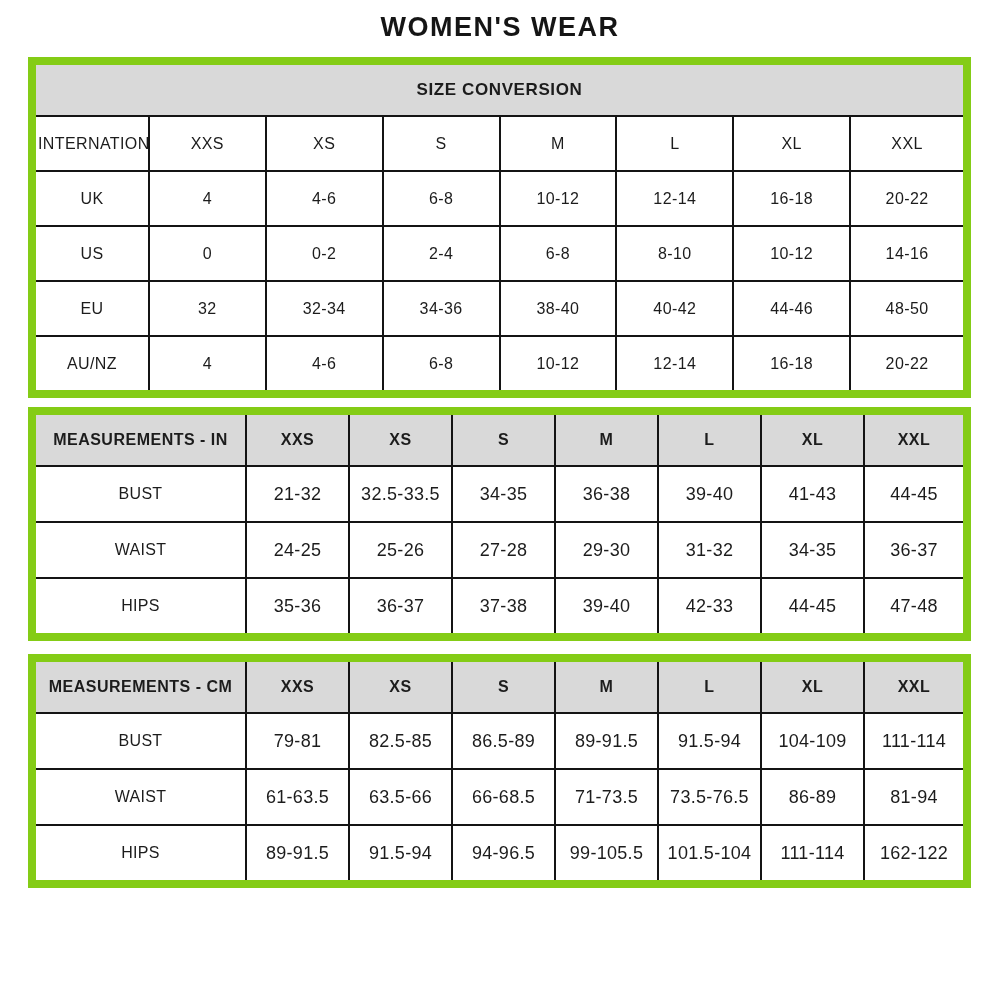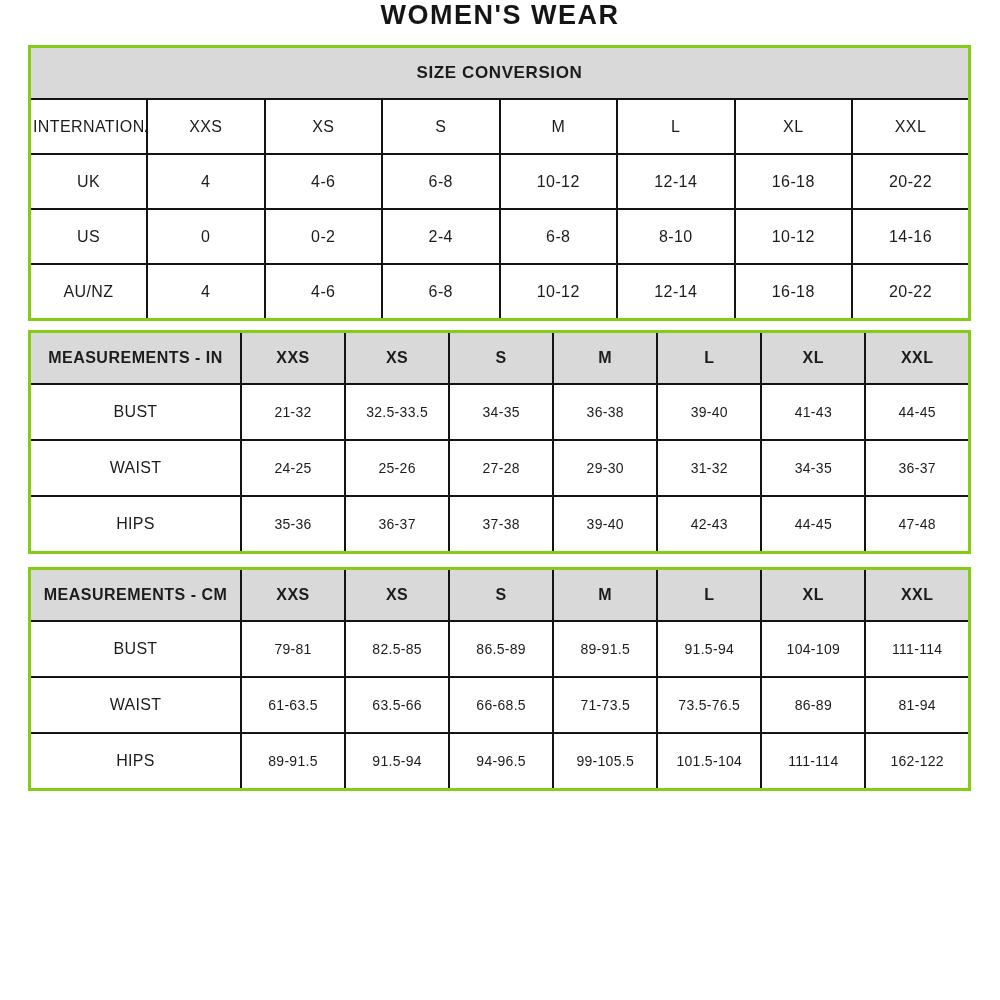--- a/index.html
+++ b/index.html
@@ -2,35 +2,35 @@
 <html><head>
 <meta charset="utf-8">
 <style>
   html,body{margin:0;padding:0;background:#ffffff;}
   body{
     width:1000px;height:1000px;
     font-family:"Liberation Sans","DejaVu Sans",sans-serif;
     color:#1c1c1c;
     -webkit-font-smoothing:antialiased;
   }
-  .page{width:1000px;height:1000px;box-sizing:border-box;}
+  .page{width:1000px;height:1000px;box-sizing:border-box;padding-top:12px;}
   h1.title{
     margin:0 0 14px 0;
     text-align:center;
     font-size:27px;
     font-weight:700;
     letter-spacing:1.5px;
     color:#151515;
   }
   table{
     border-collapse:collapse;
     table-layout:fixed;
     width:943px;
     margin-left:28px;
-    border:3px solid #84cc16;
+    border:8px solid #84cc16;
   }
   th,td{
     border:2px solid #141414;
     text-align:center;
     vertical-align:middle;
     padding:0 2px;
     overflow:hidden;
     white-space:nowrap;
   }
   
@@ -46,21 +46,21 @@
   .t1 .firstcol, .t1 tr td:first-child{width:165px;}
   
   .tm{margin-bottom:13px;}
   .tm thead td{
     background:#d9d9d9;
     height:50px;
     font-size:16px;
     font-weight:700;
     letter-spacing:0.5px;
   }
-  .tm tbody td{height:54px;font-size:14px;font-weight:400;letter-spacing:0.3px;}
+  .tm tbody td{height:54px;font-size:18px;font-weight:400;letter-spacing:0.3px;}
   .tm tr td:first-child{width:205px;text-align:center;}
   .tm tbody tr td:first-child{font-size:16px;}
 </style>
 </head>
 <body>
 
 <div class="page">
 
   <h1 class="title">WOMEN'S WEAR</h1>
 
@@ -95,20 +95,30 @@
           <td>US</td>
           <td>0</td>
           <td>0-2</td>
           <td>2-4</td>
           <td>6-8</td>
           <td>8-10</td>
           <td>10-12</td>
           <td>14-16</td>
         </tr>
         <tr>
+          <td>EU</td>
+          <td>32</td>
+          <td>32-34</td>
+          <td>34-36</td>
+          <td>38-40</td>
+          <td>40-42</td>
+          <td>44-46</td>
+          <td>48-50</td>
+        </tr>
+        <tr>
           <td>AU/NZ</td>
           <td>4</td>
           <td>4-6</td>
           <td>6-8</td>
           <td>10-12</td>
           <td>12-14</td>
           <td>16-18</td>
           <td>20-22</td>
         </tr>
       </tbody>
@@ -147,21 +157,21 @@
           <td>31-32</td>
           <td>34-35</td>
           <td>36-37</td>
         </tr>
         <tr>
           <td>HIPS</td>
           <td>35-36</td>
           <td>36-37</td>
           <td>37-38</td>
           <td>39-40</td>
-          <td>42-43</td>
+          <td>42-33</td>
           <td>44-45</td>
           <td>47-48</td>
         </tr>
       </tbody>
   </table>
 
   <table class="tm">
     <thead>
       <tr>
           <td class="firstcol">MEASUREMENTS - CM</td>

